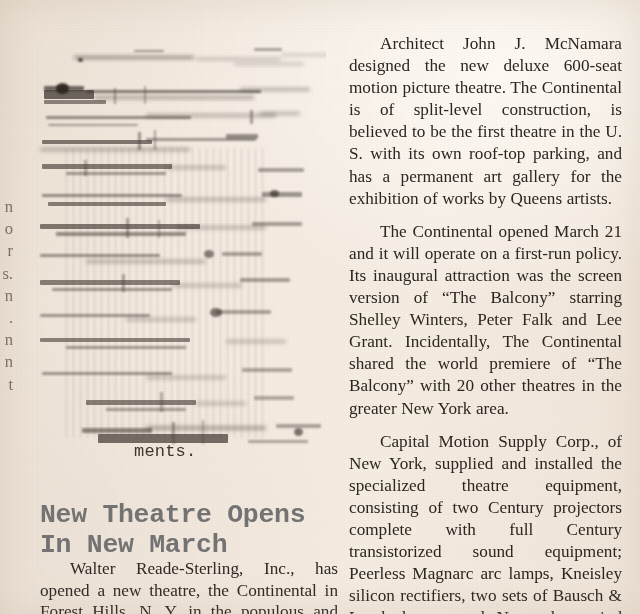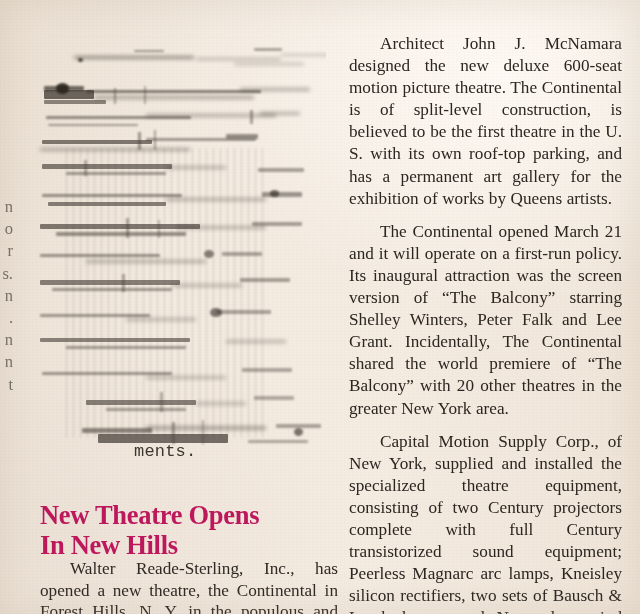--- a/index.html
+++ b/index.html
@@ -114,26 +114,26 @@
     letter-spacing: 0.2px;
     filter: blur(0.35px);
   }
 
   
   #headline {
     position: absolute;
     left: 14px;
     top: 468px;
     width: 286px;
-    font-family: Liberation Serif, serif;
+    font-family: Liberation Mono, monospace;
     font-weight: bold;
     font-size: 26.5px;
     line-height: 30px;
     letter-spacing: -0.3px;
-    color: #be185d;
+    color: #737373;
     text-rendering: optimizeLegibility;
   }
   #headline .hl-line { display: block; white-space: nowrap; }
 
   
   #left-body {
     position: absolute;
     left: 14px;
     top: 531px;
     width: 298px;
@@ -284,21 +284,21 @@
       <div class="smear-tick" style="left:146px; top:394px; width:3px; height:22px; opacity:0.45;"></div>
       <div class="smear-tick" style="left:176px; top:392px; width:2px; height:24px; opacity:0.38;"></div>
 
       <div id="smear-vertical-streaks"></div>
     </div>
 
     <div id="smear-tail-word">ments.</div>
 
     <h2 id="headline">
       <span class="hl-line">New Theatre Opens</span>
-      <span class="hl-line">In New Hills</span>
+      <span class="hl-line">In New March</span>
     </h2>
 
     <p id="left-body">Walter Reade-Sterling, Inc., has opened a new theatre, the Continental in Forest Hills, N. Y. in the populous and fast-growing Borough of Queens.</p>
   </div>
 
   <div id="right-column">
     <p>Architect John J. McNamara designed the new deluxe 600-seat motion picture theatre. The Continental is of split-level construction, is believed to be the first theatre in the U. S. with its own roof-top parking, and has a permanent art gallery for the exhibition of works by Queens artists.</p>
     <p>The Continental opened March 21 and it will operate on a first-run policy. Its inaugural attraction was the screen version of “The Balcony” starring Shelley Winters, Peter Falk and Lee Grant. Incidentally, The Continental shared the world premiere of “The Balcony” with 20 other theatres in the greater New York area.</p>
     <p>Capital Motion Supply Corp., of New York, supplied and installed the specialized theatre equipment, consisting of two Century projectors complete with full Century transistorized sound equipment; Peerless Magnarc arc lamps, Kneisley silicon rectifiers, two sets of Bausch &amp; Lomb lenses, and Neumade rewind equipment.</p>
 

